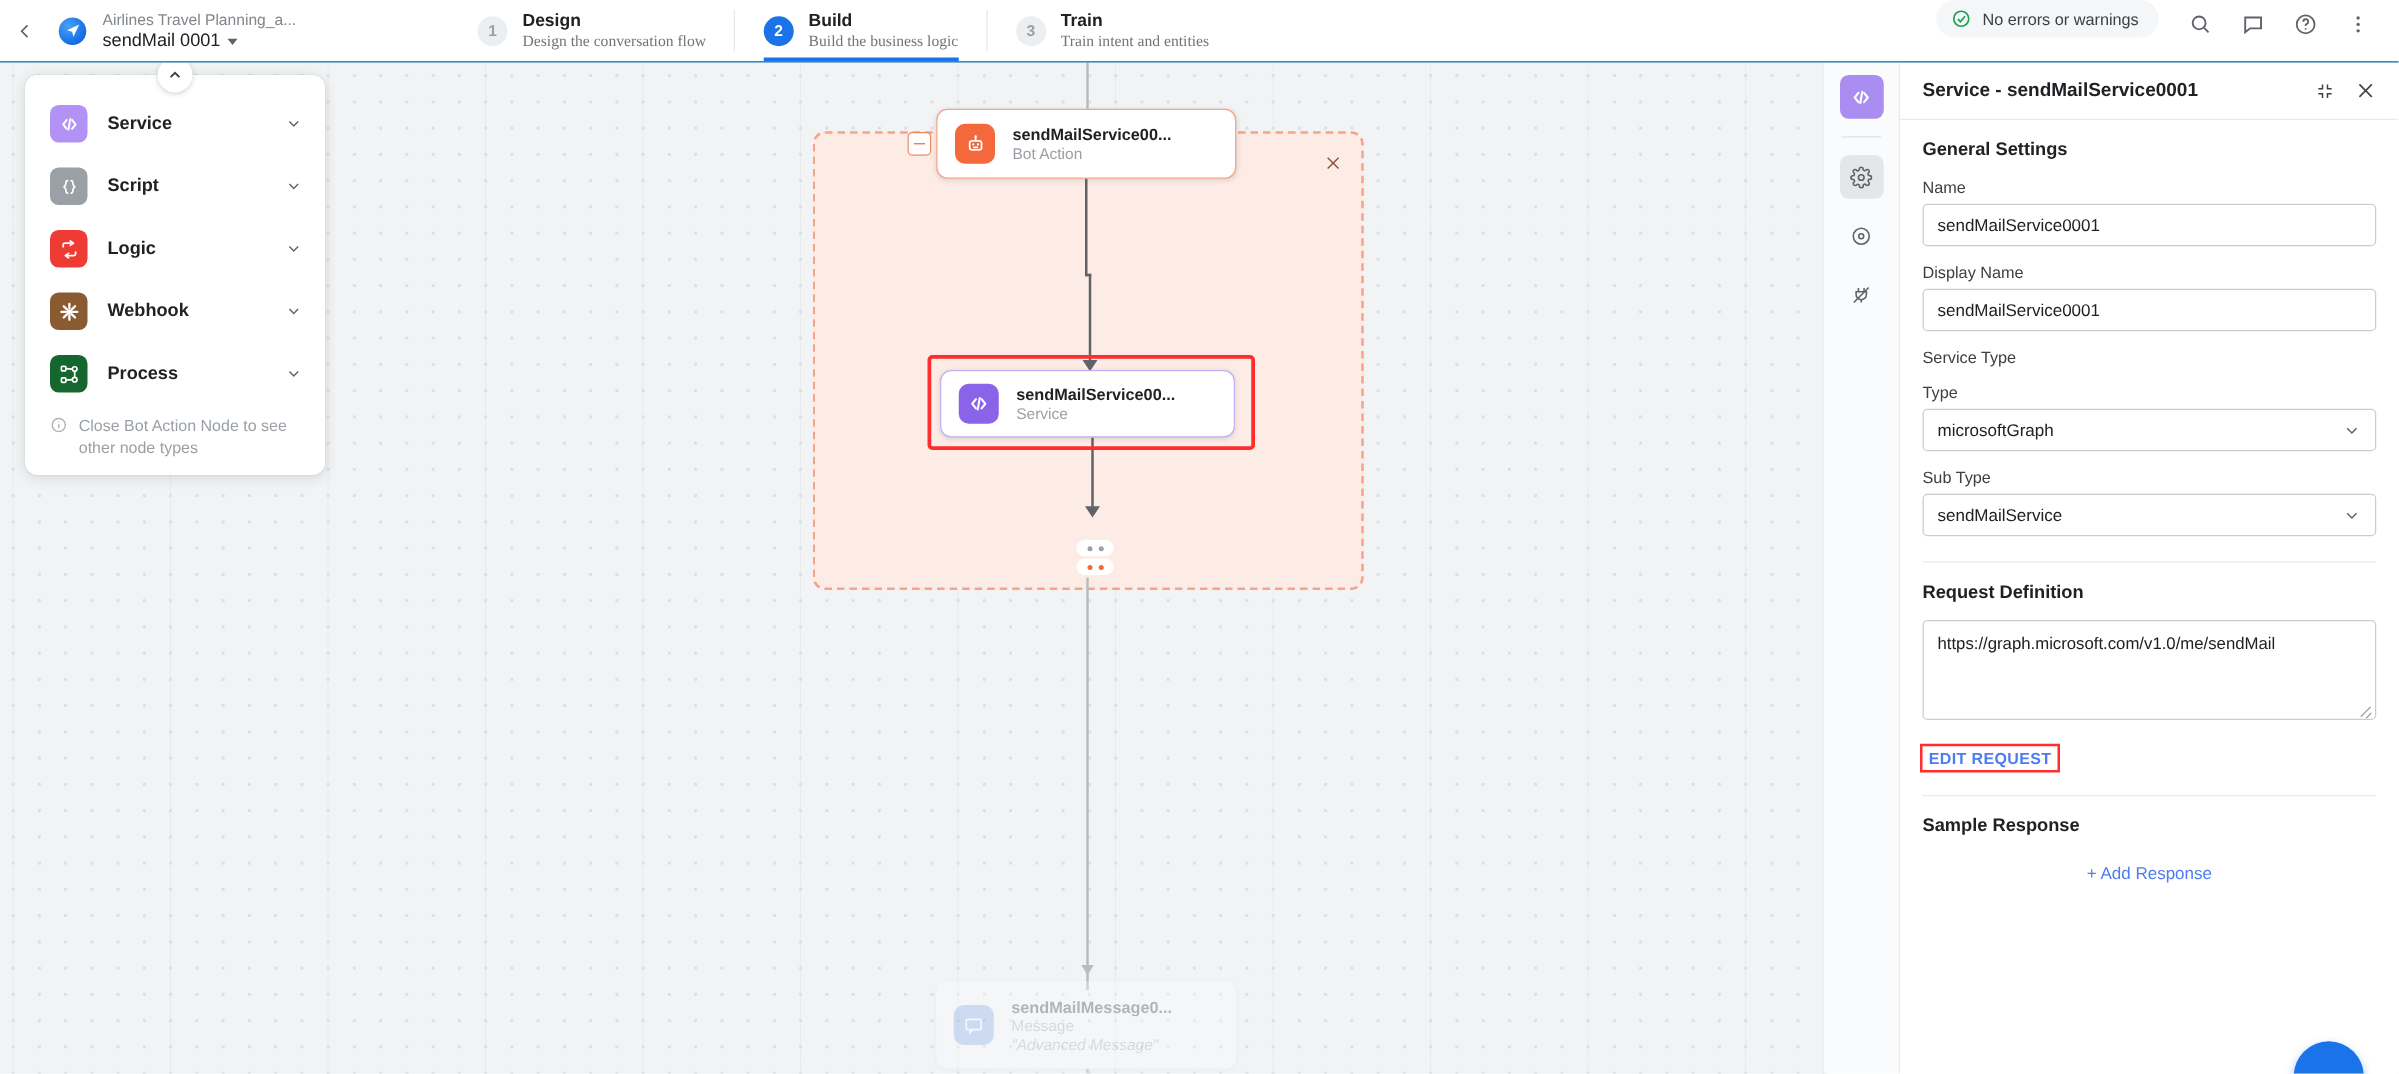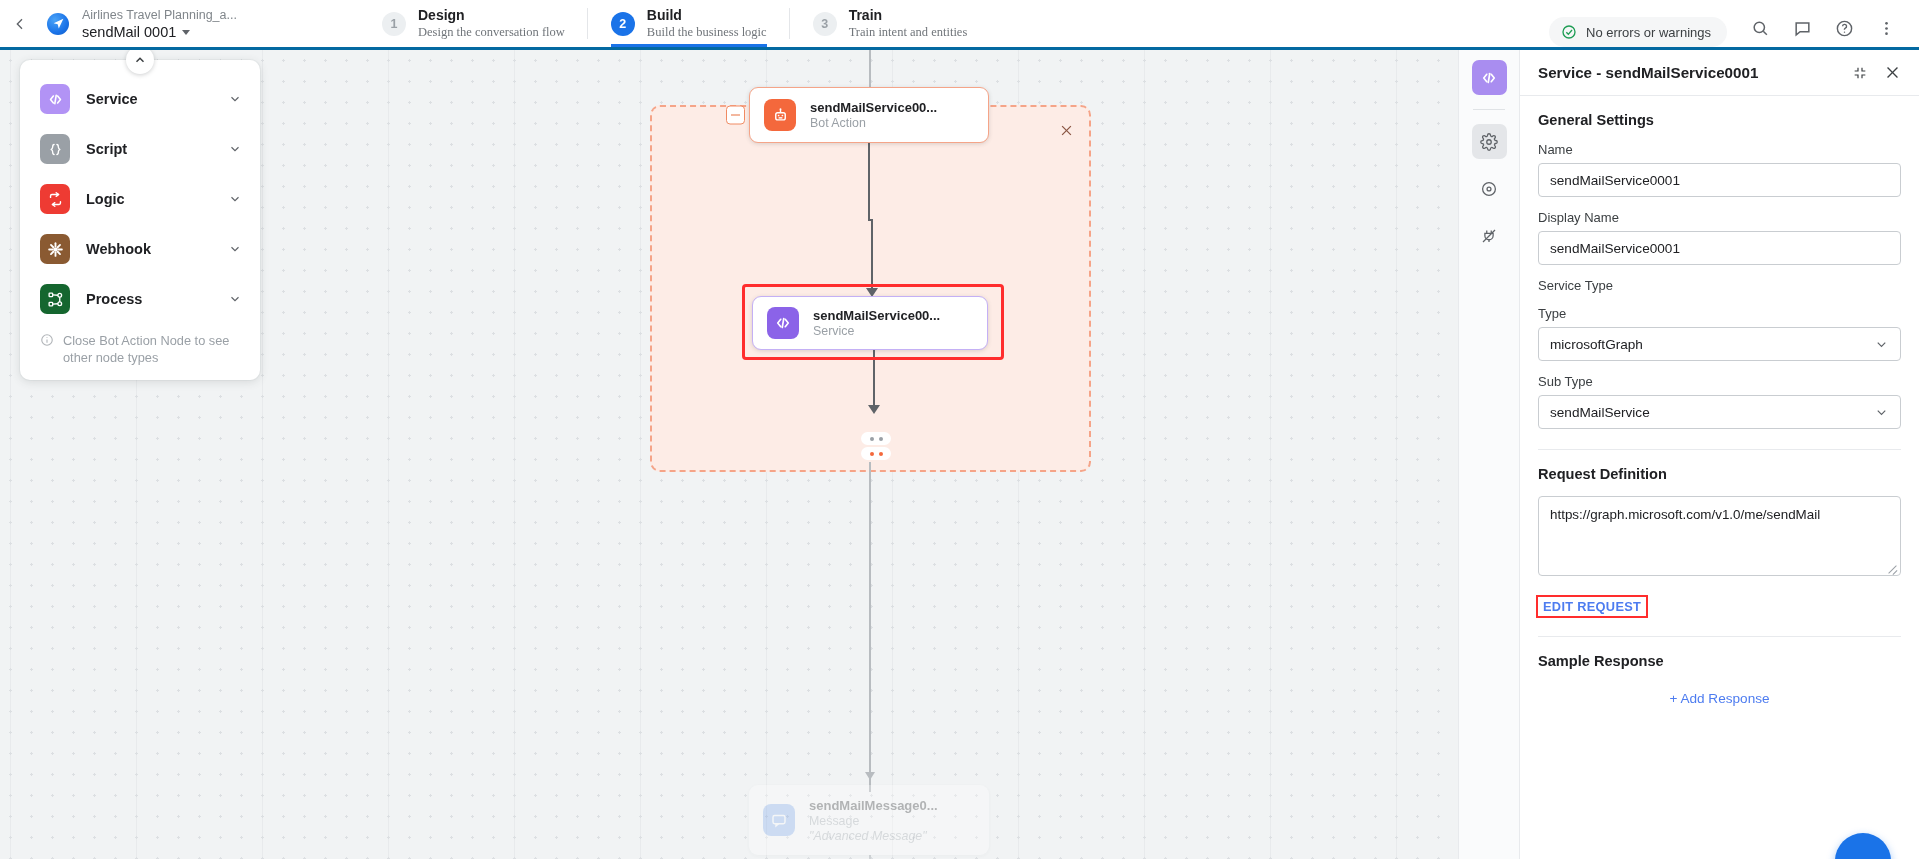--- a/index.html
+++ b/index.html
@@ -9,21 +9,21 @@
     font-family: "Liberation Sans", sans-serif;
     background: #ffffff;
     color: #202124;
   }
   #app { position: relative; width: 1919px; height: 859px; }
 
   
   .topbar {
     position: absolute; left: 0; top: 0; width: 1919px; height: 50px;
     background: #ffffff; display: flex; align-items: stretch;
-    border-bottom: 3px solid #0369a1; z-index: 40;
+    border-bottom: 1px solid #0369a1; z-index: 40;
   }
   .tb-back {
     width: 40px; display: flex; align-items: center; justify-content: center;
     color: #5f6368; cursor: pointer;
   }
   .tb-logo { width: 36px; display: flex; align-items: center; justify-content: center; }
   .logo-circle {
     width: 22px; height: 22px; border-radius: 50%;
     background: radial-gradient(circle at 35% 32%, #4aa3f7 0%, #1a73e8 60%, #0f5bc4 100%);
     display: flex; align-items: center; justify-content: center;
@@ -64,21 +64,21 @@
     background: #eceff1; color: #9aa0a6;
     font-size: 12.5px; font-weight: 600;
     display: flex; align-items: center; justify-content: center; flex: none;
   }
   .step.active .step-num { background: #1a73e8; color: #ffffff; }
   .step-txt { display: flex; flex-direction: column; justify-content: flex-start; }
   .step-title { font-size: 14px; font-weight: 700; color: #202124; line-height: 17px; }
   .step-sub { font-size: 12.5px; color: #70757a; line-height: 16px; font-family: Liberation Serif, serif; }
 
   .tb-right {
-    margin-left: auto; display: flex; align-items: flex-end; gap: 4px; padding-right: 14px;
+    margin-left: auto; display: flex; align-items: flex-start; gap: 4px; padding-right: 14px;
   }
   .status-pill {
     display: flex; align-items: center; gap: 9px;
     background: #f5f6f7; border-radius: 18px; padding: 7px 16px 7px 12px;
     font-size: 13px; color: #3c4043; font-weight: 500; cursor: pointer;
     margin-right: 10px;
   }
   .icon-btn {
     width: 38px; height: 38px; border-radius: 50%;
     display: flex; align-items: center; justify-content: center;

